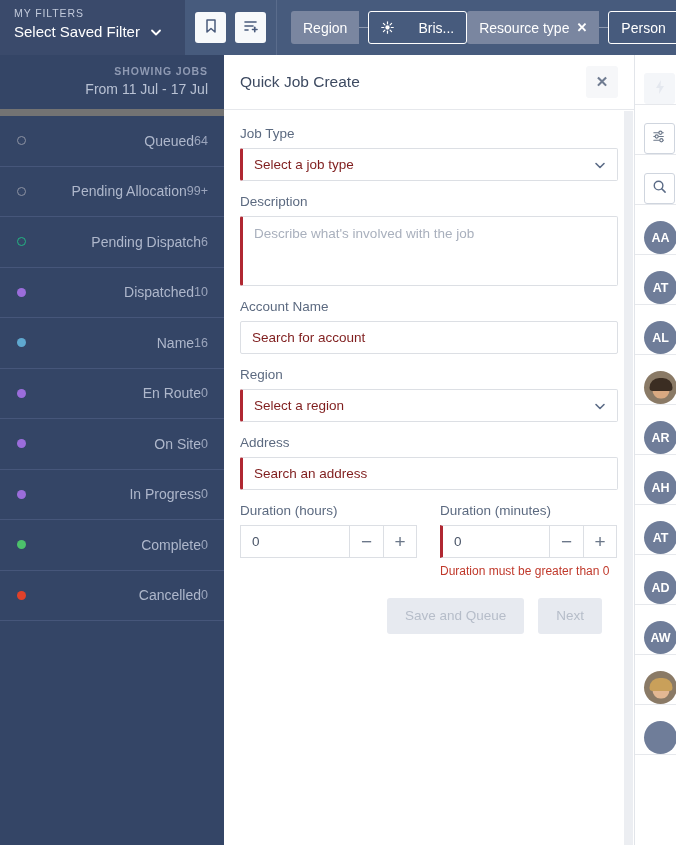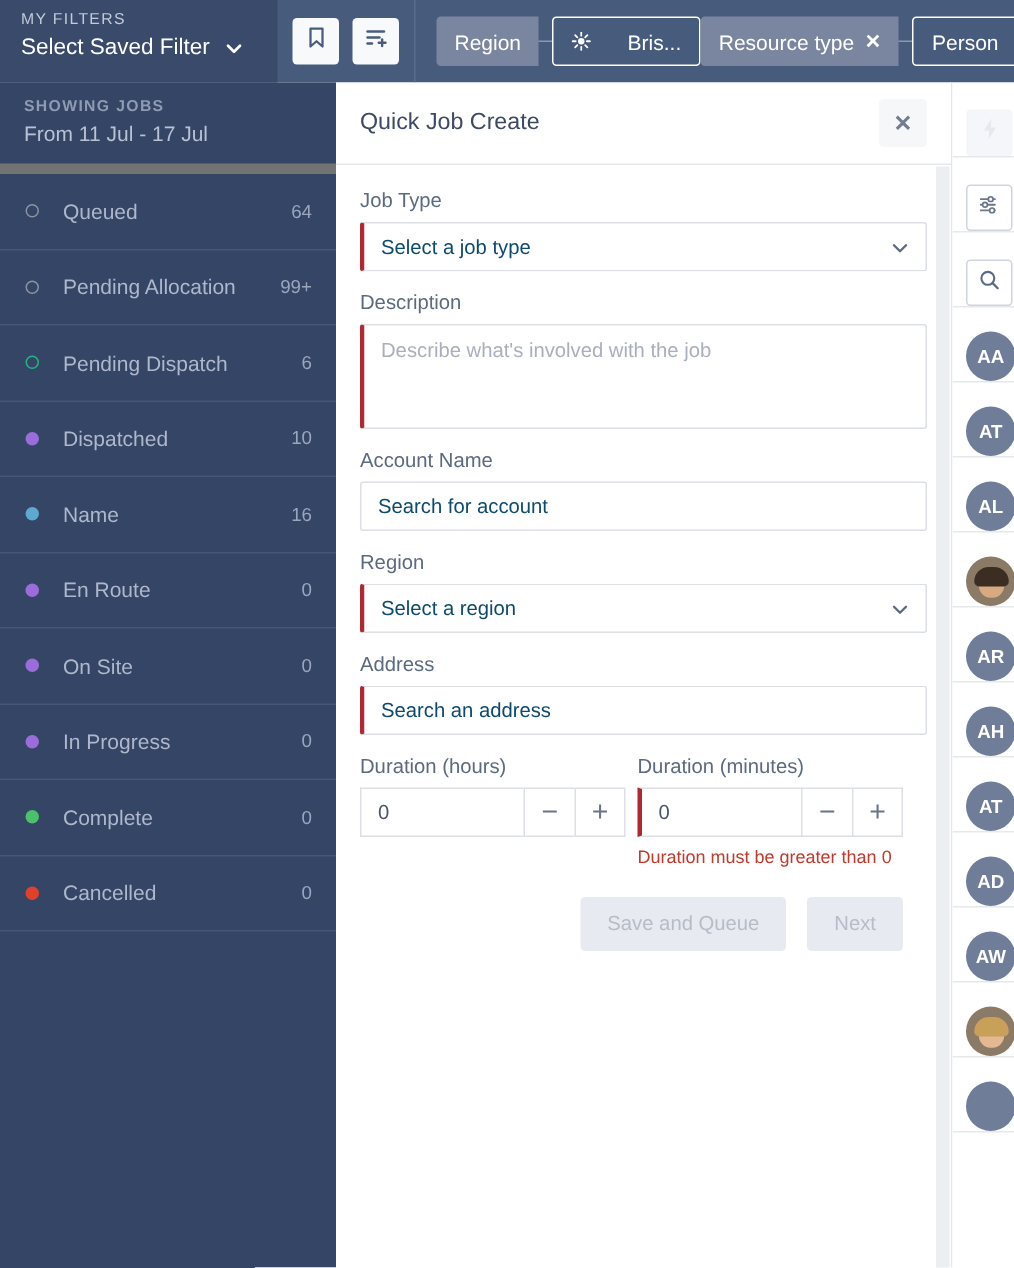--- a/index.html
+++ b/index.html
@@ -50,20 +50,21 @@
     border: 1px solid #ffffff; border-radius: 3px; padding: 6px 12px;
     white-space: nowrap; display: flex; align-items: center; gap: 24px; height: 33px;
   }
   .gap-chips { width: 13px; }
   .sun-icon { width: 13px; height: 13px; display:block; }
 
   
   .sidebar {
     position: absolute; top: 55px; left: 0; width: 224px; height: 790px;
     background: #344566;
+    text-align: right;
   }
   .showing-block { padding: 10px 16px 12px 16px; }
   .showing-label {
     font-size: 10.5px; letter-spacing: 0.9px; color: #8f9ab3;
     font-weight: bold; text-transform: uppercase;
   }
   .showing-range { font-size: 14px; color: #b9c2d4; margin-top: 4px; }
   .status-list { border-top: 7px solid #737373; }
   .status-row {
     height: 50.5px; display: flex; align-items: center;
@@ -88,30 +89,30 @@
     width: 32px; height: 32px; background: #f6f7f9; border-radius: 3px;
     display: flex; align-items: center; justify-content: center;
     color: #707c91; font-size: 15px; font-weight: bold; cursor: pointer;
   }
   .modal-body { padding: 16px 16px 0 16px; }
   .field { margin-bottom: 13px; }
   .field-label { font-size: 13.5px; color: #5c6a80; margin-bottom: 7px; }
   .inp {
     width: 100%; height: 33px; border: 1px solid #dcdfe4; border-radius: 2px;
     display: flex; align-items: center; padding: 0 11px;
-    font-size: 13.5px; color: #0c4a6e; background: #fff; text-align: center;
+    font-size: 13.5px; color: #7f1d1d; background: #fff; text-align: center;
   }
   .inp.req { border-left: 3px solid #b02832; }
   .inp .chev { margin-left: auto; width: 12px; height: 12px; }
   .ta {
     width: 100%; height: 70px; border: 1px solid #dcdfe4; border-radius: 2px;
     padding: 9px 11px; font-size: 13.5px; color: #a9b0bd;
     border-left: 3px solid #b02832;
   }
-  .dur-row { display: flex; gap: 8px; margin-top: 3px; }
+  .dur-row { display: flex; gap: 23px; margin-top: 3px; }
   .dur-col { width: 177px; }
   .stepper { display: flex; height: 33px; }
   .stepper .val {
     flex: 1; border: 1px solid #dcdfe4; border-right: none;
     display: flex; align-items: center; padding: 0 11px;
     font-size: 13.5px; color: #4a5568;
   }
   .stepper .val.req { border-left: 3px solid #b02832; }
   .stepper .btn {
     width: 34px; border: 1px solid #dcdfe4; border-right: none;

